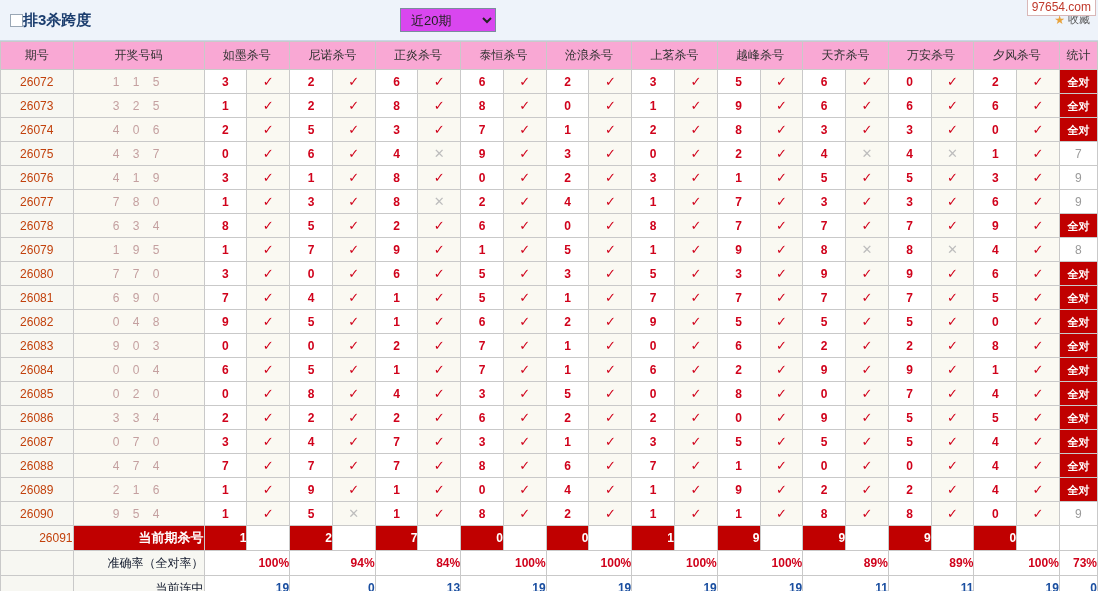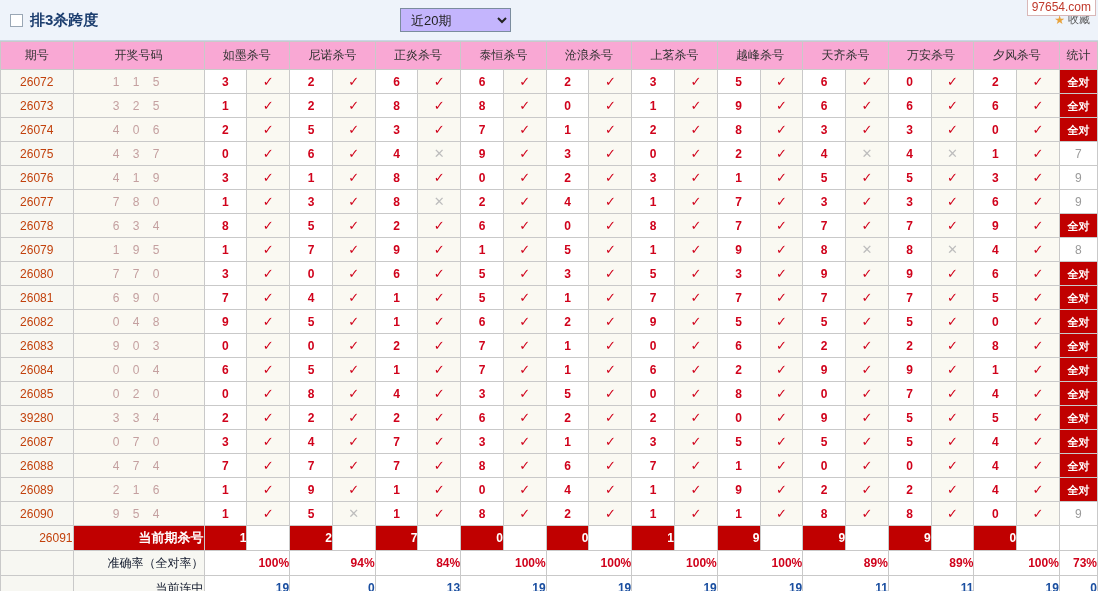--- a/index.html
+++ b/index.html
@@ -12,34 +12,34 @@
     overflow:hidden;
   }
   
   .topbar{
     position:relative;
     height:40px;
     background:#eef3fa;
     border-bottom:1px solid #c9d6e6;
     display:flex;align-items:center;
   }
-  .title-wrap{display:flex;align-items:center;padding-left:10px;gap:7px;}
+  .title-wrap{display:flex;align-items:center;padding-left:10px;}
   .chk{
     width:11px;height:11px;border:1px solid #9aa7b5;background:#fff;display:inline-block;
   }
   .page-title{font-size:15px;font-weight:bold;color:#1b3d6e;}
   .select-wrap{
     position:absolute;left:400px;top:8px;
   }
   select{
     font-family:"Liberation Sans",sans-serif;
     font-size:13px;
-    width:111px;height:24px;
+    width:96px;height:24px;
     border:1px solid #7b8c9e;
-    background:#c4b5fd;
+    background:#d946ef;
     color:#222;
     padding-left:6px;
   }
   .note{
     position:absolute;right:88px;top:13px;
     font-size:12px;color:#333;
   }
   .fav{
     position:absolute;right:8px;top:12px;
     font-size:11px;color:#555;display:flex;align-items:center;gap:3px;
@@ -500,21 +500,21 @@
         <td class="mark"><span class="tick">✓</span></td>
         <td class="num">0</td>
         <td class="mark"><span class="tick">✓</span></td>
         <td class="num">7</td>
         <td class="mark"><span class="tick">✓</span></td>
         <td class="num">4</td>
         <td class="mark"><span class="tick">✓</span></td>
         <td class="stat-all">全对</td>
       </tr>
       <tr>
-        <td class="term">39280</td>
+        <td class="term">26086</td>
         <td class="open">3 3 4</td>
         <td class="num">2</td>
         <td class="mark"><span class="tick">✓</span></td>
         <td class="num">2</td>
         <td class="mark"><span class="tick">✓</span></td>
         <td class="num">2</td>
         <td class="mark"><span class="tick">✓</span></td>
         <td class="num">6</td>
         <td class="mark"><span class="tick">✓</span></td>
         <td class="num">2</td>

